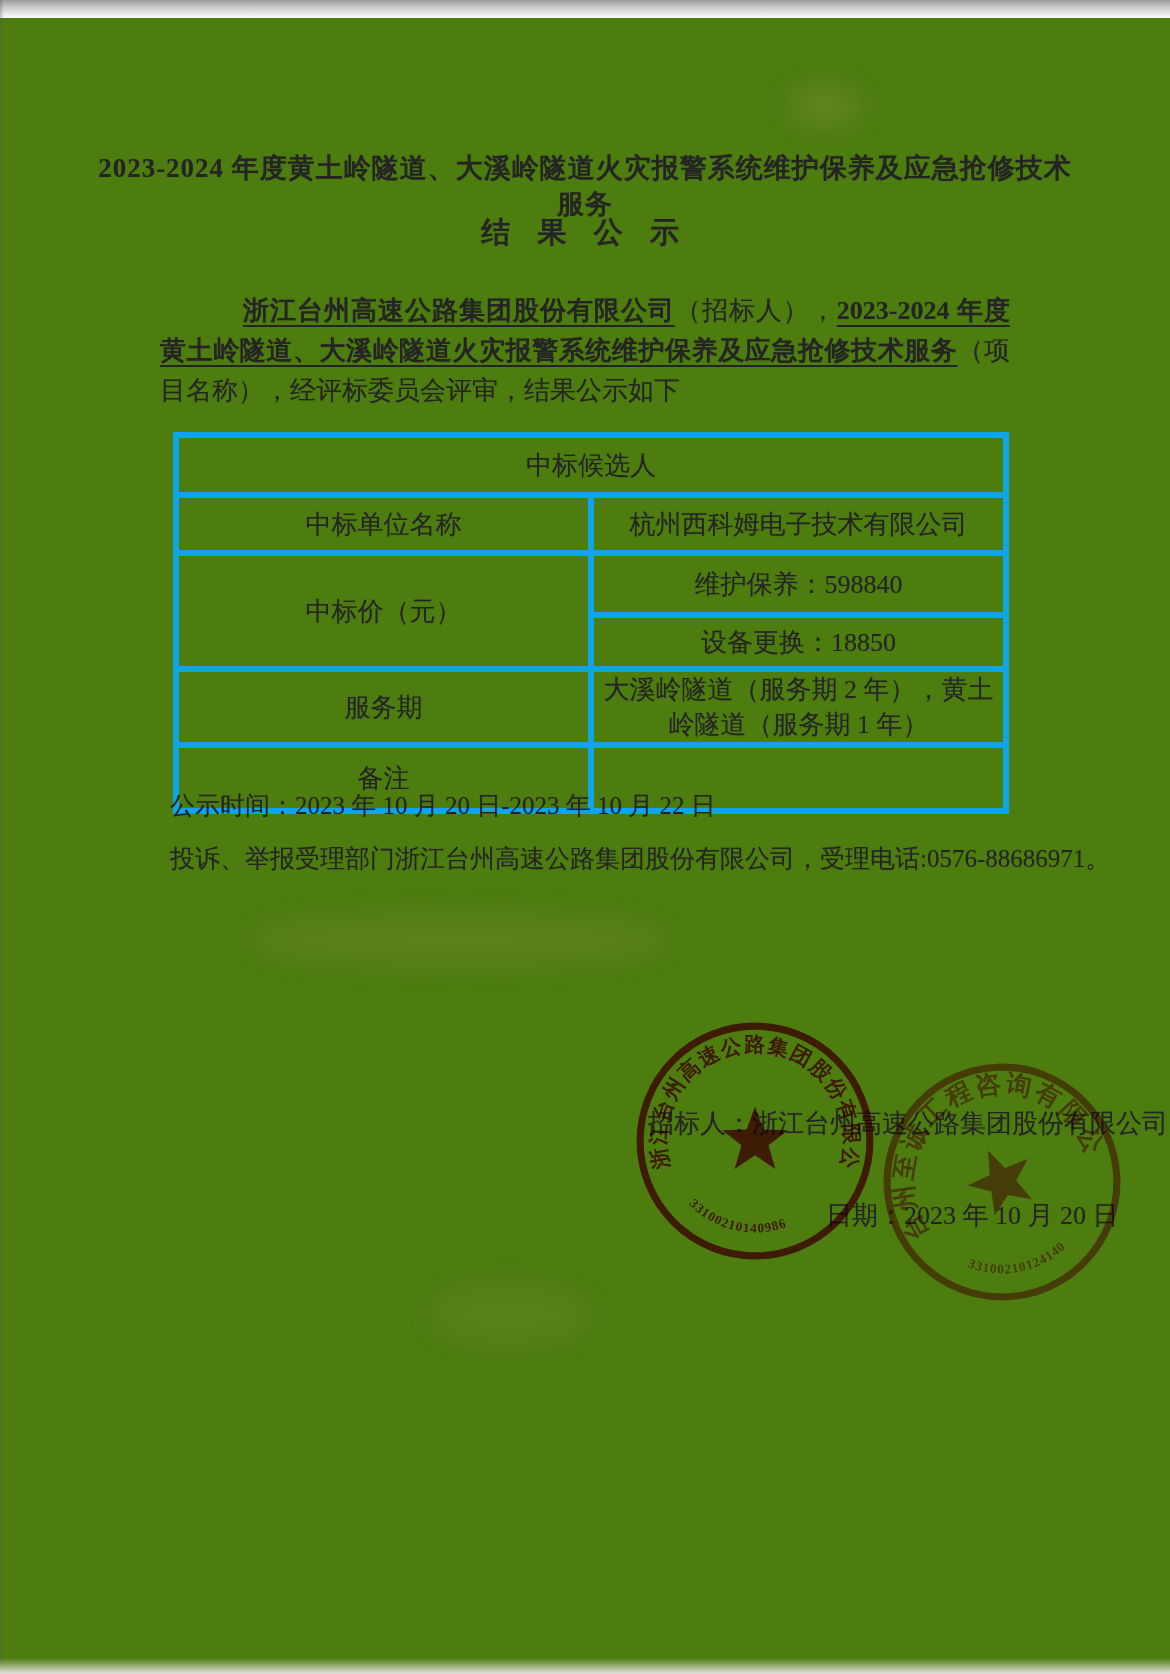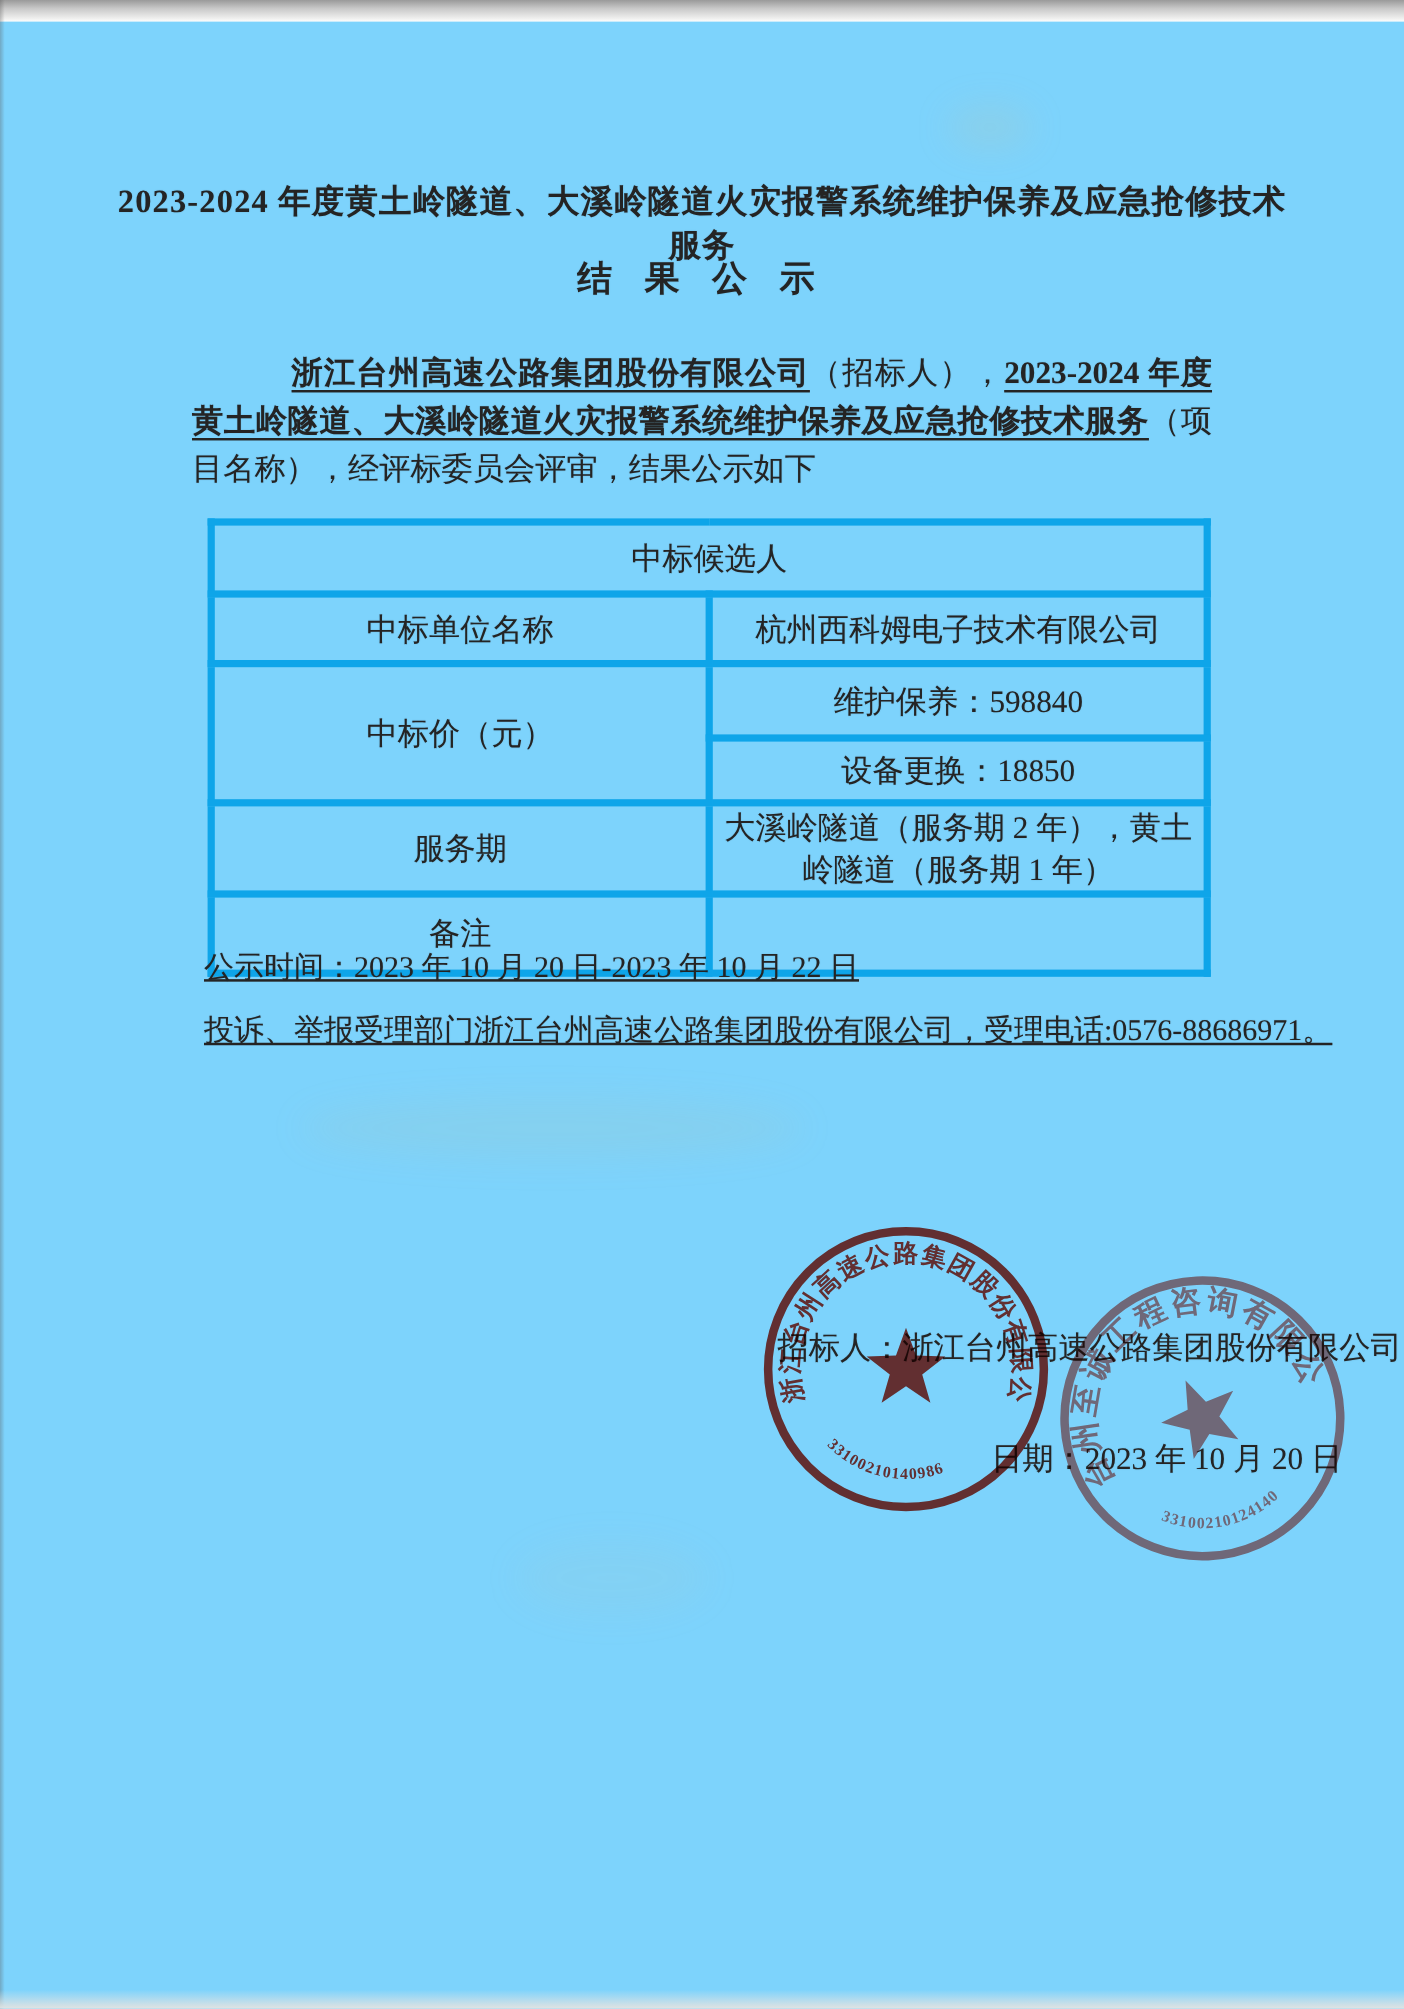--- a/index.html
+++ b/index.html
@@ -4,21 +4,21 @@
 <style>
   html,body{margin:0;padding:0;}
   body{
     width:1170px;height:1674px;
     background:#e9e9e9;
     font-family:"Liberation Serif","DejaVu Serif",serif;
     position:relative;overflow:hidden;
   }
   .page{
     position:absolute;left:0;top:0;width:1170px;height:1674px;
-    background:#7dd3fc;
+    background:#4d7c0f;
     overflow:hidden;
   }
   
   .scan-top{
     position:absolute;left:0;top:0;width:1170px;height:18px;
     background:linear-gradient(to bottom,#9a9a9a 0%,#c9c9c9 40%,#efefee 85%,#fdfdfc 100%);
   }
   .scan-left{
     position:absolute;left:0;top:0;width:4px;height:1674px;
     background:linear-gradient(to right,rgba(90,90,90,.35),rgba(90,90,90,0));
@@ -61,21 +61,21 @@
   }
   td.col-label{width:158px;border-radius:27px;}
   tr.r-header td{height:54px;}
   tr.r1 td{height:52px;}
   tr.r2a td{height:56px;}
   tr.r2b td{height:48px;}
   tr.r3 td{height:56px;}
   tr.r4 td{height:60px;}
 
   .notes{position:absolute;left:170px;top:789px;width:860px;font-size:25px;}
-  .notes .note-line{margin-bottom:20px;white-space:nowrap;text-decoration:underline;}
+  .notes .note-line{margin-bottom:20px;white-space:nowrap;}
 
   .sig-line{position:absolute;font-size:26px;white-space:nowrap;}
   .sig-bidder{left:648px;top:1106px;}
   .sig-agency{left:652px;top:1152px;}
   .sig-date{left:826px;top:1198px;}
 
   .stamp{position:absolute;mix-blend-mode:multiply;}
   .stamp svg{display:block;}
   .stamp-left{left:633px;top:1019px;width:244px;height:244px;opacity:.92;}
   .stamp-right{left:880px;top:1060px;width:244px;height:244px;opacity:.74;transform:rotate(-24deg);}

